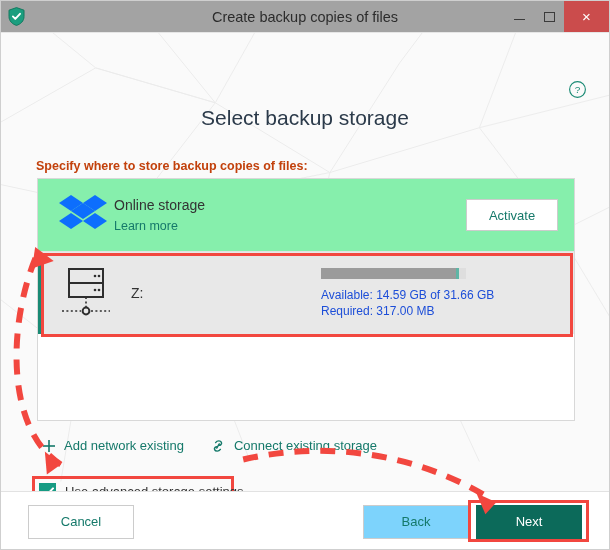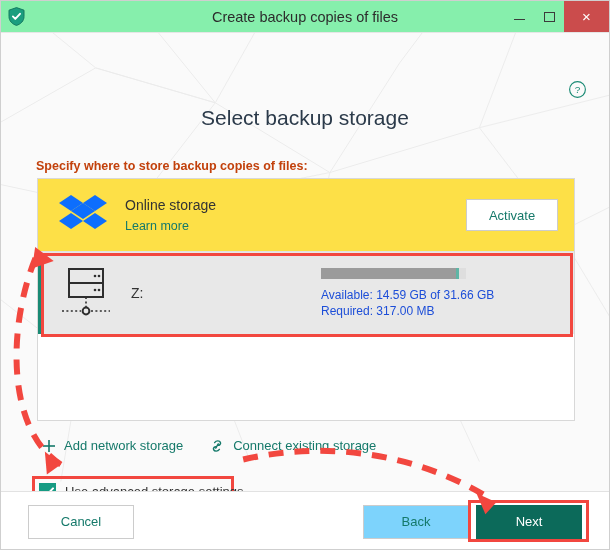--- a/index.html
+++ b/index.html
@@ -21,21 +21,21 @@
     box-sizing: border-box;
     border: 1px solid #cfcfcf;
     background: #ffffff;
     overflow: hidden;
   }
 
   
   #titlebar {
     position: relative;
     height: 31px;
-    background: #86efac;
+    background: #a3a3a3;
     border-bottom: 1px solid #e6e6e6;
     display: flex;
     align-items: center;
   }
   #app-icon {
     width: 30px;
     height: 31px;
     display: flex;
     align-items: center;
     justify-content: center;
@@ -143,22 +143,21 @@
   .storage-row {
     position: relative;
     display: flex;
     align-items: center;
     box-sizing: border-box;
   }
   #row-online {
     height: 73px;
     padding-left: 14px;
     border-bottom: 1px solid #e2e2e2;
-    background: #fde047;
-    gap: 11px;
+    background: #86efac;
   }
   #row-drive {
     height: 82px;
     padding-left: 14px;
     background: #e8e8e8;
     border-left: 3px solid #1a8a74;
   }
   .row-icon {
     width: 62px;
     flex: 0 0 auto;
@@ -466,21 +465,21 @@
         </div>
       </div>
     </div>
 
     <div id="actions">
       <div class="action-link">
         <svg width="14" height="14" viewBox="0 0 14 14">
           <line x1="7" y1="1" x2="7" y2="13" stroke="#15796a" stroke-width="1.6"></line>
           <line x1="1" y1="7" x2="13" y2="7" stroke="#15796a" stroke-width="1.6"></line>
         </svg>
-        <span>Add network storage</span>
+        <span>Add network existing</span>
       </div>
       <div class="action-link">
         <svg width="16" height="14" viewBox="0 0 16 14">
           <path d="M6.4 9.6 L9.6 4.4" stroke="#15796a" stroke-width="1.4" fill="none"></path>
           <path d="M5.6 3.6 C7.4 1.2 10.6 1.6 11.4 3.4 C12.2 5.2 10.2 6.6 8.6 6.2" stroke="#15796a" stroke-width="1.4" fill="none" stroke-linecap="round"></path>
           <path d="M10.4 10.4 C8.6 12.8 5.4 12.4 4.6 10.6 C3.8 8.8 5.8 7.4 7.4 7.8" stroke="#15796a" stroke-width="1.4" fill="none" stroke-linecap="round"></path>
         </svg>
         <span>Connect existing storage</span>
       </div>
     </div>

